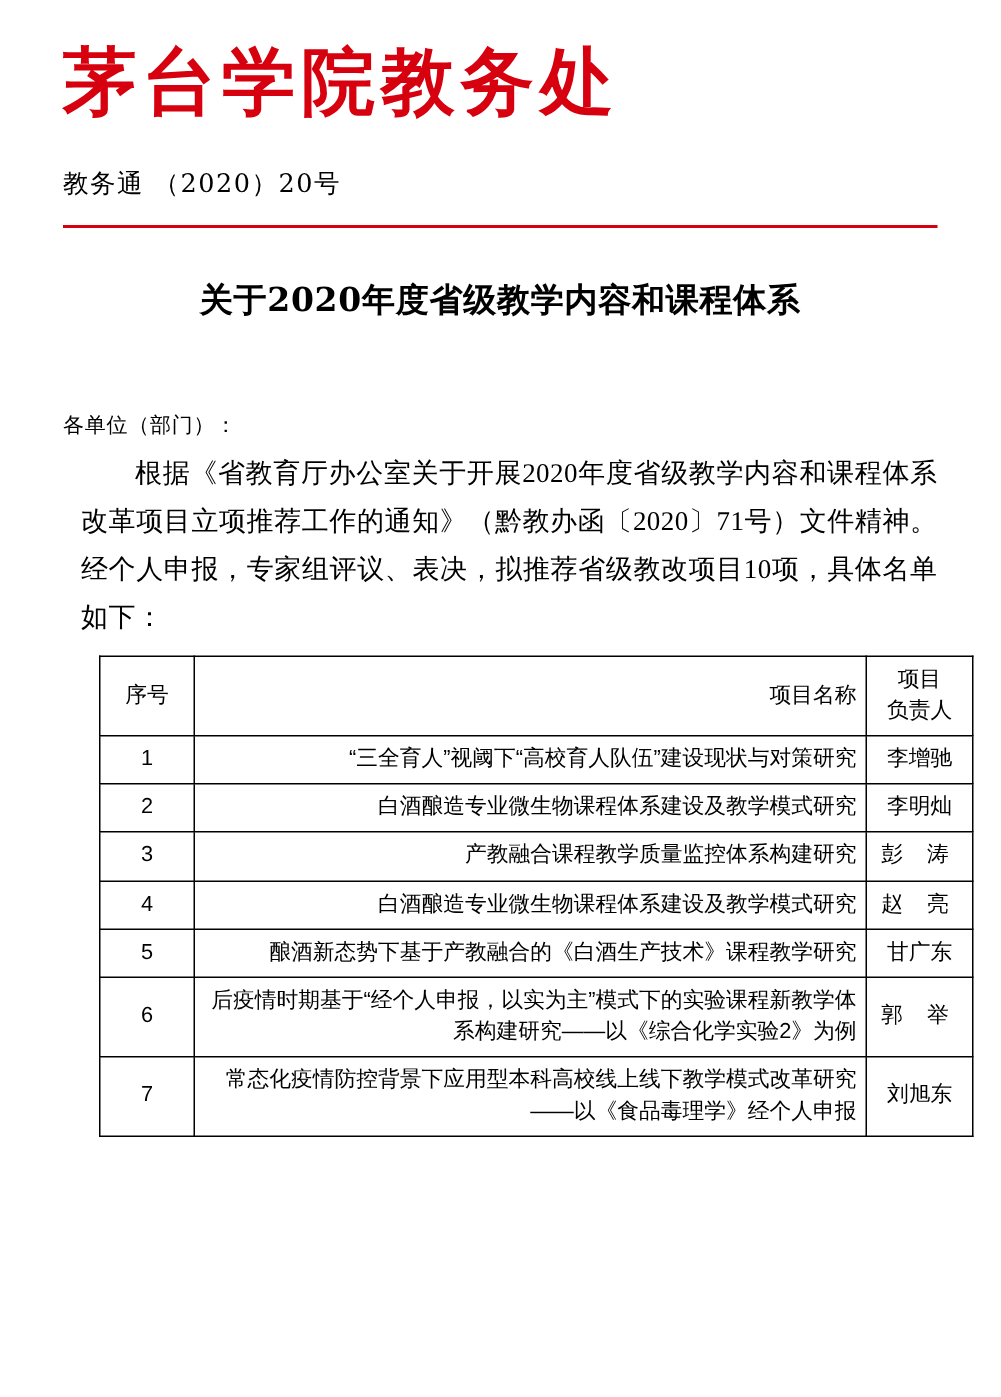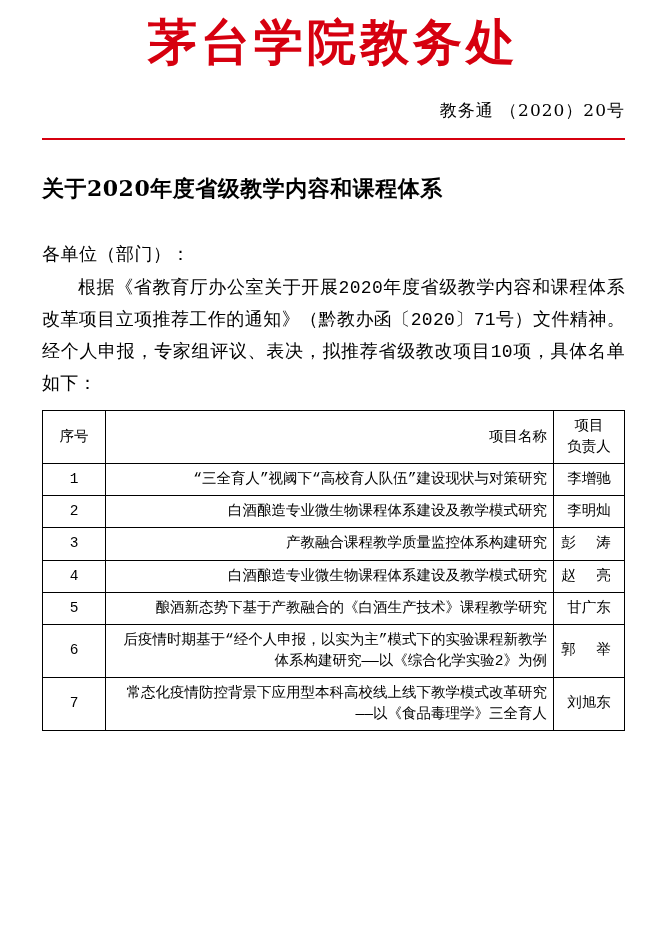--- a/index.html
+++ b/index.html
@@ -15,69 +15,71 @@
     overflow: hidden;
   }
   .page {
     position: relative;
     width: 667px;
     height: 931px;
     box-sizing: border-box;
     padding: 0 42px;
   }
   .masthead {
-    text-align: center;
+    text-align: left;
     color: #d6000f;
     font-family: "DejaVu Serif", serif;
     font-weight: bold;
     font-size: 49px;
     letter-spacing: 4px;
     line-height: 1.0;
-    padding-top: 18px;
+    padding-top: 30px;
   }
   .doc-number {
-    text-align: right;
+    text-align: left;
     font-size: 17px;
     letter-spacing: 1px;
     margin-top: 32px;
     font-family: "DejaVu Serif", serif;
   }
   .red-rule {
     border-top: 2.5px solid #d6000f;
     margin-top: 16px;
   }
   .title {
-    text-align: left;
+    text-align: center;
     font-weight: bold;
     font-size: 22px;
     line-height: 1.65;
     margin-top: 30px;
     font-family: "DejaVu Serif", serif;
     letter-spacing: 0.5px;
   }
   .salutation {
-    font-size: 18px;
-    margin-top: 36px;
+    font-size: 14px;
+    margin-top: 57px;
     letter-spacing: 0.5px;
     font-family: "DejaVu Serif", serif;
   }
   .body-para {
     font-size: 18px;
     line-height: 1.78;
     text-indent: 36px;
     margin-top: 6px;
     text-align: justify;
-    font-family: Liberation Mono, monospace;
+    font-family: Liberation Serif, serif;
     letter-spacing: 0.3px;
+    margin-left: 12px;
   }
   table.list {
     width: 100%;
     border-collapse: collapse;
     margin-top: 10px;
-    font-family: Liberation Mono, monospace;
+    font-family: Liberation Sans, sans-serif;
+    margin-left: 24px;
   }
   table.list th, table.list td {
     border: 1px solid #000000;
     font-size: 14.5px;
     font-weight: normal;
     padding: 5px 6px;
     line-height: 1.45;
   }
   th.col-no, td.col-no {
     width: 50px;
@@ -159,19 +161,19 @@
         <td class="col-name">酿酒新态势下基于产教融合的《白酒生产技术》课程教学研究</td>
         <td class="col-leader">甘广东</td>
       </tr>
       <tr>
         <td class="col-no">6</td>
         <td class="col-name">后疫情时期基于“经个人申报，以实为主”模式下的实验课程新教学体系构建研究——以《综合化学实验2》为例</td>
         <td class="col-leader spaced2">郭 举</td>
       </tr>
       <tr>
         <td class="col-no">7</td>
-        <td class="col-name">常态化疫情防控背景下应用型本科高校线上线下教学模式改革研究——以《食品毒理学》三全育人</td>
+        <td class="col-name">常态化疫情防控背景下应用型本科高校线上线下教学模式改革研究——以《食品毒理学》经个人申报</td>
         <td class="col-leader">刘旭东</td>
       </tr>
     </tbody>
   </table>
 
 </div>
 
 </body></html>

